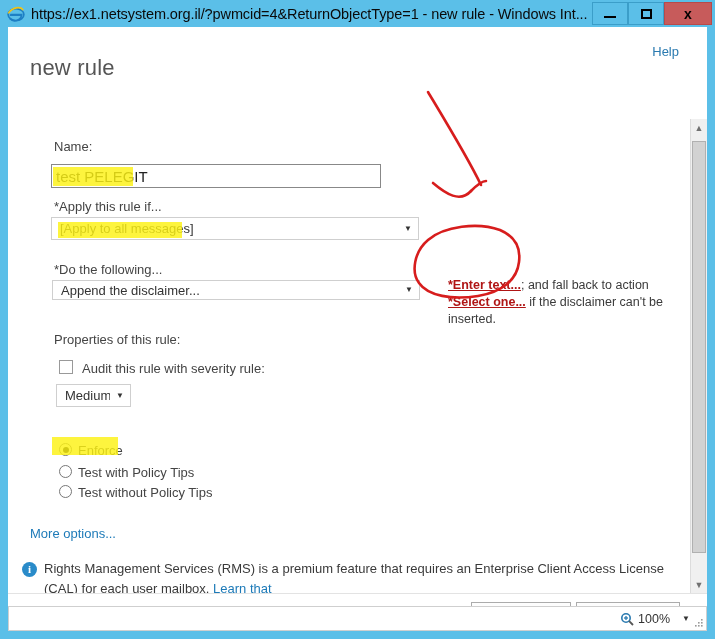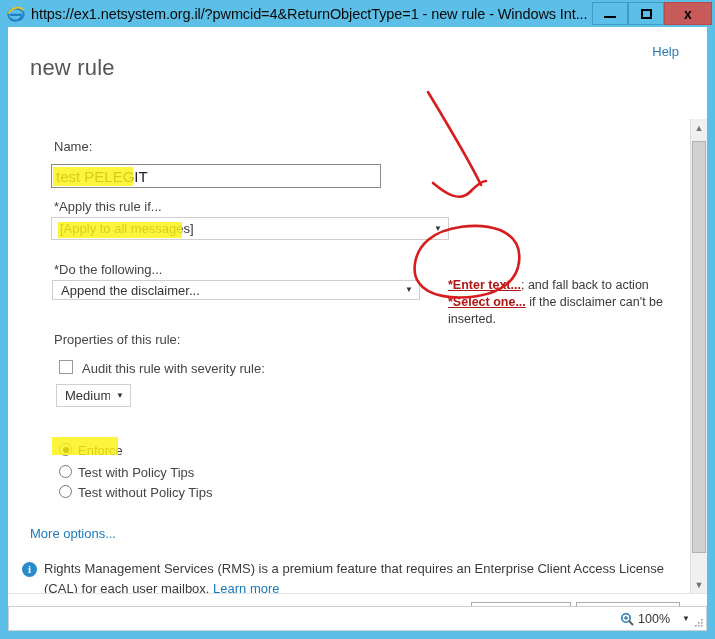--- a/index.html
+++ b/index.html
@@ -391,21 +391,21 @@
 
       <div id="help-link">Help</div>
 
       <div id="page-title">new rule</div>
 
       <div class="field-label" style="left:46px; top:112px;">Name:</div>
       <input class="text-input" id="name-input" style="left: 43px; top: 137px; width: 330px; height: 24px;" value="test PELEGIT">
       <div class="hl" style="left:45px; top:140px; width:80px; height:19px;"></div>
 
       <div class="field-label" style="left:46px; top:172px;">*Apply this rule if...</div>
-      <div class="dropdown" id="apply-if-dd" style="left:43px; top:190px; width:398px; height:23px;">
+      <div class="dropdown" id="apply-if-dd" style="left:43px; top:190px; width:368px; height:23px;">
         <span class="dd-text">[Apply to all messages]</span>
         <span class="dd-arrow">▼</span>
       </div>
       <div class="hl" style="left:50px; top:195px; width:124px; height:16px;"></div>
 
       <div class="field-label" style="left:46px; top:235px;">*Do the following...</div>
       <div class="dropdown" id="do-following-dd" style="left:44px; top:253px; width:368px; height:20px;justify-content:space-between;">
         <span class="dd-text">Append the disclaimer...</span>
         <span class="dd-arrow">▼</span>
       </div>
@@ -433,21 +433,21 @@
       <div class="radio" style="left:51px; top:438px;"></div>
       <div class="opt-label" style="left:70px; top:438px;">Test with Policy Tips</div>
 
       <div class="radio" style="left:51px; top:458px;"></div>
       <div class="opt-label" style="left:70px; top:458px;">Test without Policy Tips</div>
 
       <div id="more-options">More options...</div>
 
       <div id="rms-note">
         <span id="rms-icon">i</span>
-        <span id="rms-text"><span>Rights Management Services (RMS) is a premium feature that requires an Enterprise Client Access License (CAL) for each user mailbox. </span><span id="rms-learn">Learn more</span></span>
+        <span id="rms-text"><span>Rights Management Services (RMS) is a premium feature that requires an Enterprise Client Access License (CAL) for each user mailbox. </span><span id="rms-learn">Learn that</span></span>
       </div>
 
       <div id="scrollbar">
         <div class="sb-arrow" id="sb-up">
           <span>▲</span>
         </div>
         <div id="sb-thumb"></div>
         <div class="sb-arrow" id="sb-down">
           <span>▼</span>
         </div>

